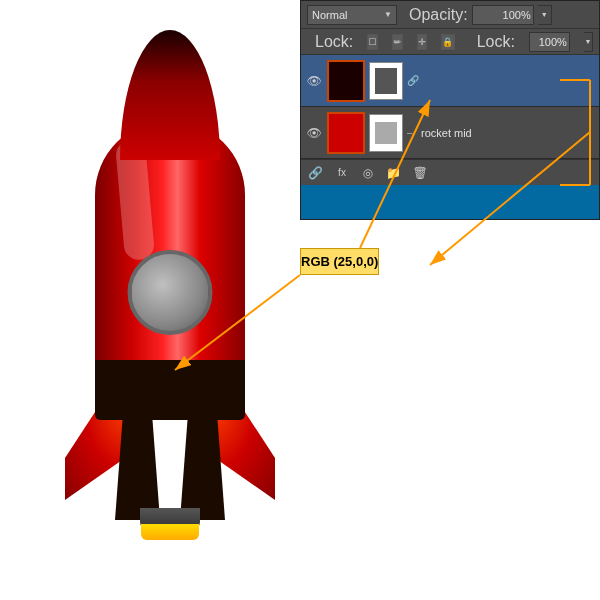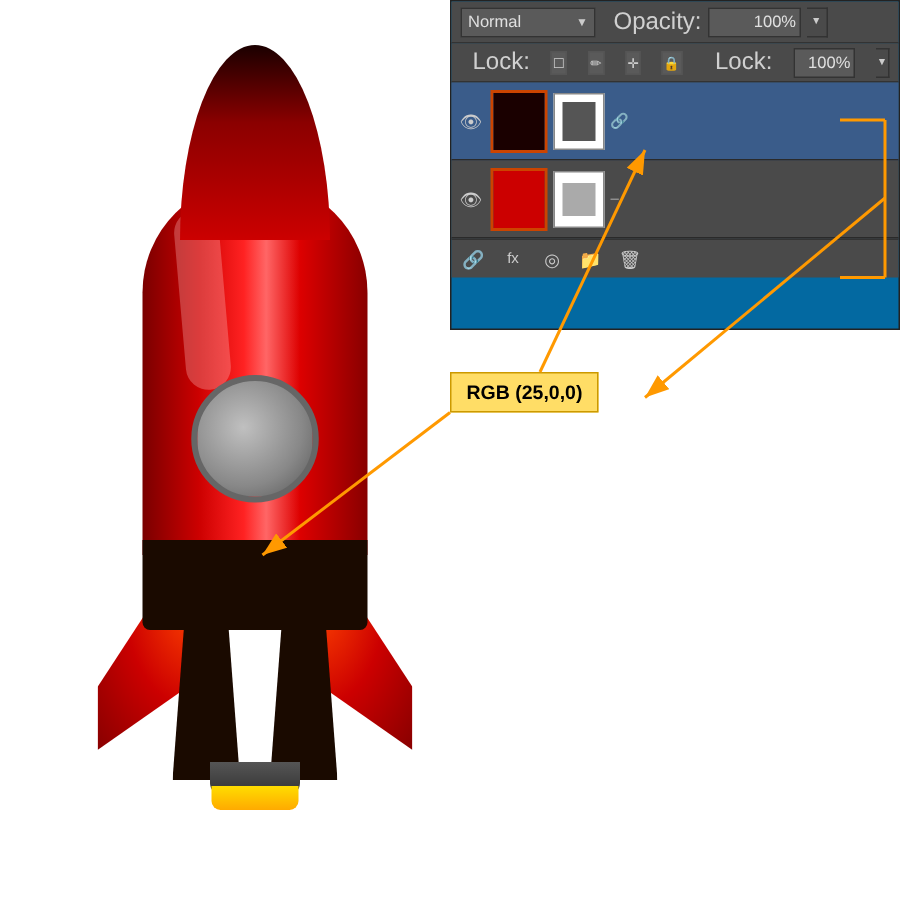--- a/index.html
+++ b/index.html
@@ -353,21 +353,21 @@
       color: #ccc;
       cursor: pointer;
     }
 
     .tooltip-box {
       position: absolute;
       top: 248px;
       left: 300px;
       background: #ffdd66;
       border: 1px solid #cc9900;
-      padding: 5px 10px;
+      padding: 5px 0;
       font-size: 13px;
       font-weight: bold;
       color: #000;
       white-space: nowrap;
     }
 
     
     .arrows-svg {
       position: absolute;
       top: 0;
@@ -440,20 +440,21 @@
 
     <div class="ps-layer-row">
       <div class="ps-eye-icon">👁</div>
       <div class="ps-layer-thumb">
         <div class="ps-thumb-red"></div>
       </div>
       <div class="ps-layer-mask">
         <div style="width:22px;height:22px;background:#aaa;"></div>
       </div>
       <span class="ps-chain-icon">–</span>
+      <span class="ps-layer-name">rocket mid</span>
     </div>
 
   </div>
 
   <div class="ps-bottom-bar">
     <div class="ps-bottom-icon">🔗</div>
     <div class="ps-bottom-icon" style="font-size:10px;">fx</div>
     <div class="ps-bottom-icon">◎</div>
     <div class="ps-bottom-icon">📁</div>
     <div class="ps-bottom-icon">🗑</div>

